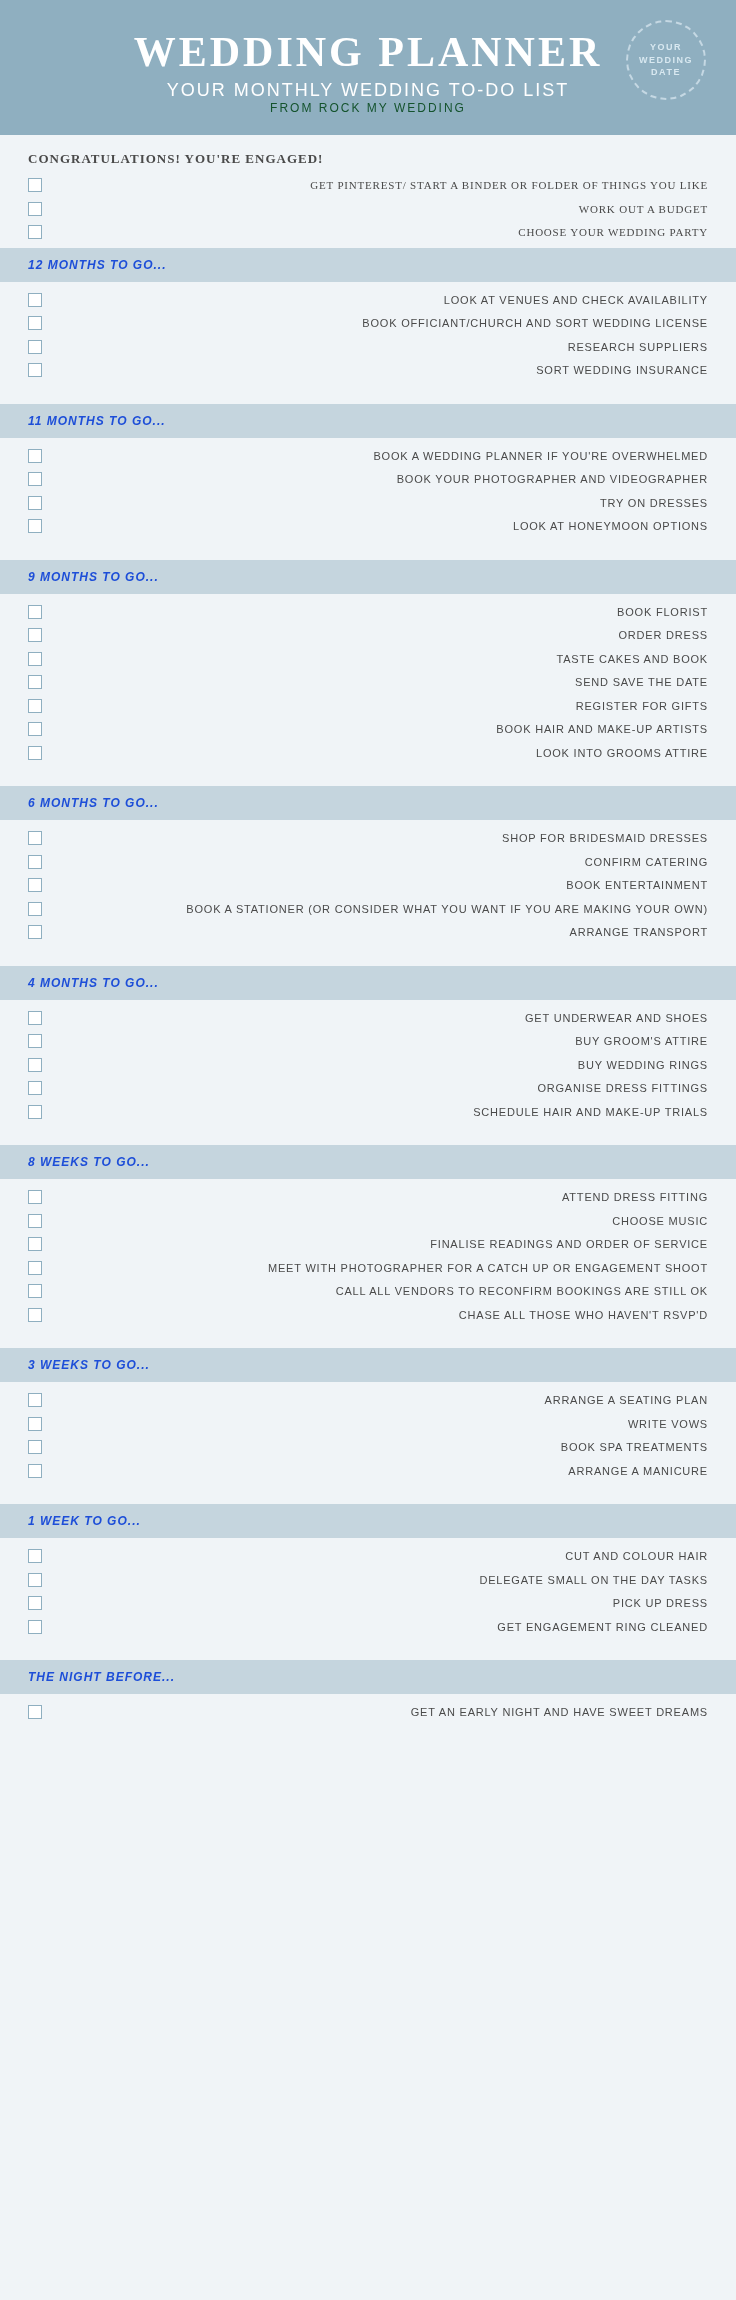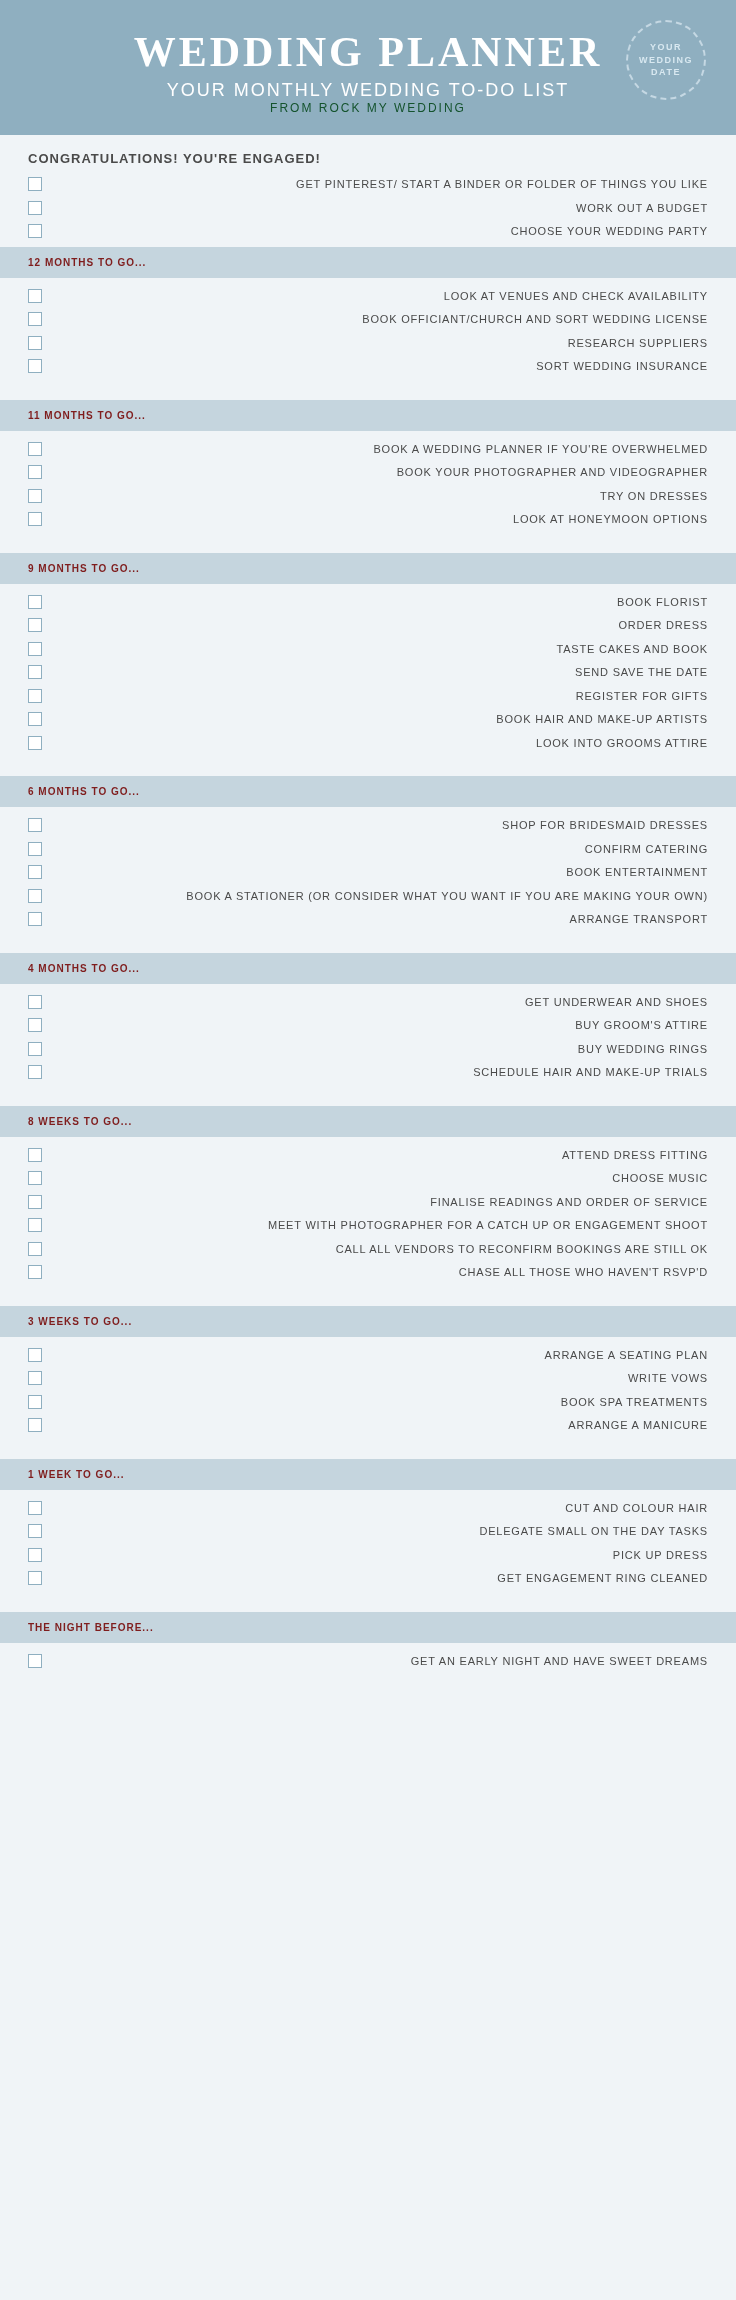--- a/index.html
+++ b/index.html
@@ -60,41 +60,43 @@
       color: #d8e8f0;
       letter-spacing: 1.5px;
       text-transform: uppercase;
       line-height: 1.4;
       font-weight: bold;
     }
     
     .congrats-section {
       background: #f0f4f7;
       padding: 16px 28px 0;
+      font-family: Liberation Serif, serif;
     }
     .congrats-title {
       font-size: 13px;
       font-weight: bold;
       color: #4a4a4a;
       letter-spacing: 1px;
       text-transform: uppercase;
       margin-bottom: 10px;
     }
     
     .section-header {
       background: #c5d5de;
       padding: 10px 28px;
       margin-top: 0;
     }
     .section-title {
-      font-size: 10px;
+      font-size: 12px;
       font-weight: bold;
-      color: #7f1d1d;
+      color: #1d4ed8;
       letter-spacing: 1px;
       text-transform: uppercase;
+      font-style: italic;
     }
     
     .task-section {
       background: #f0f4f7;
       padding: 10px 28px 18px;
     }
     .task-item {
       display: flex;
       align-items: flex-start;
       margin-bottom: 7px;
@@ -261,20 +263,24 @@
         <div class="task-item">
         <div class="checkbox"></div>
         <span class="task-label">BUY GROOM'S ATTIRE</span>
       </div>
         <div class="task-item">
         <div class="checkbox"></div>
         <span class="task-label">BUY WEDDING RINGS</span>
       </div>
         <div class="task-item">
         <div class="checkbox"></div>
+        <span class="task-label">ORGANISE DRESS FITTINGS</span>
+      </div>
+        <div class="task-item">
+        <div class="checkbox"></div>
         <span class="task-label">SCHEDULE HAIR AND MAKE-UP TRIALS</span>
       </div>
       </div>
       <div class="section-header">
         <div class="section-title">8 WEEKS TO GO...</div>
       </div>
       <div class="task-section">
         <div class="task-item">
         <div class="checkbox"></div>
         <span class="task-label">ATTEND DRESS FITTING</span>

